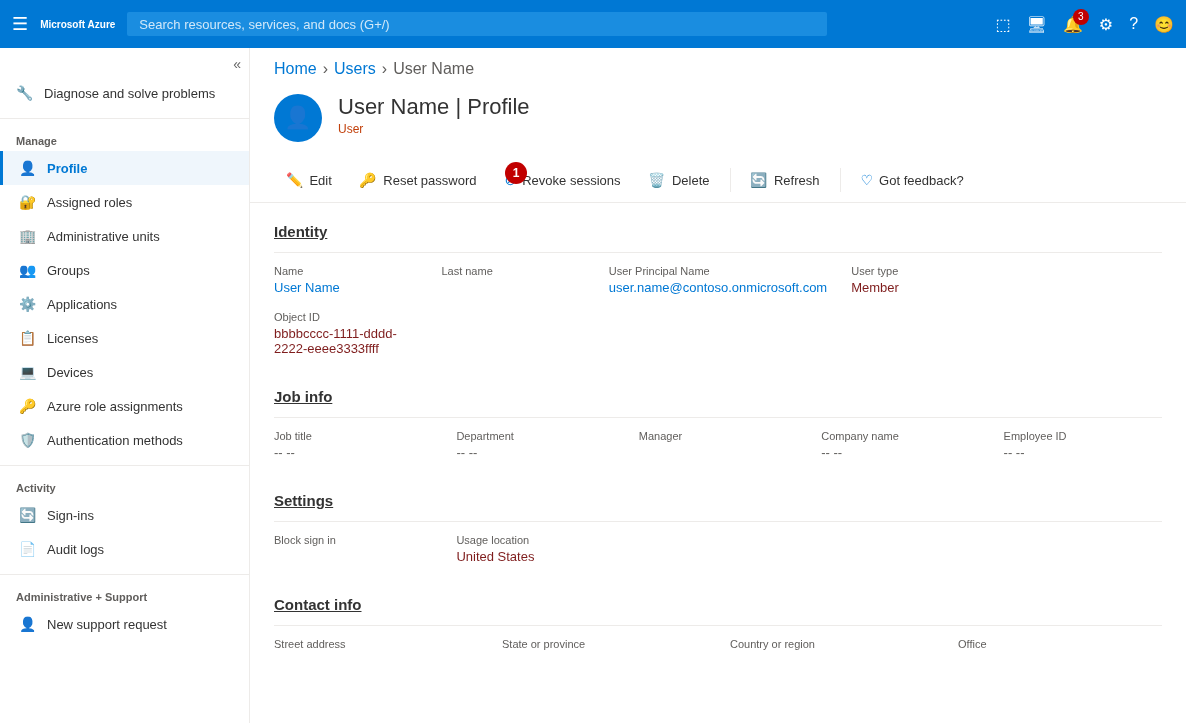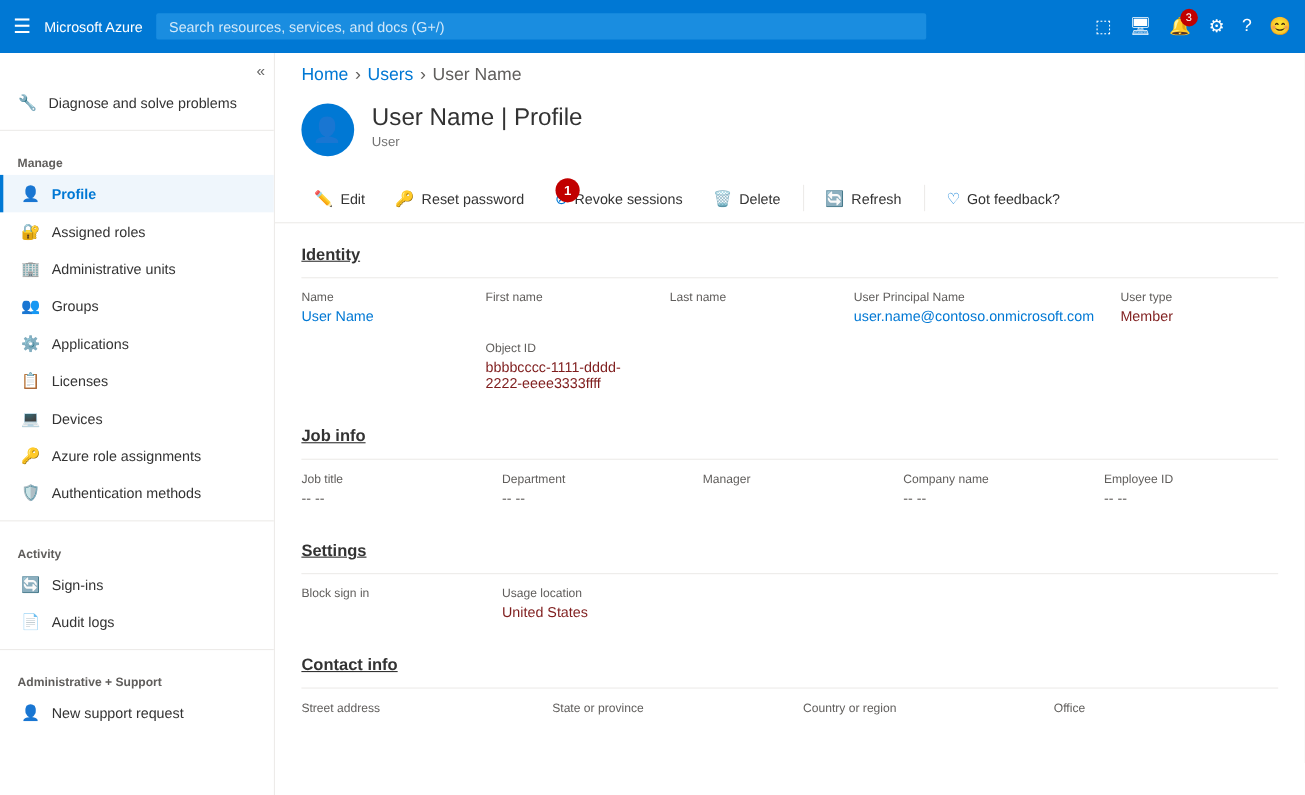--- a/index.html
+++ b/index.html
@@ -12,21 +12,21 @@
       display: flex;
       align-items: center;
       padding: 0 12px;
       gap: 12px;
       color: white;
       position: fixed;
       top: 0; left: 0; right: 0;
       z-index: 100;
     }
     .top-nav .hamburger { cursor: pointer; font-size: 18px; display: flex; align-items: center; }
-    .top-nav .brand { font-size: 13px; font-weight: 400; white-space: nowrap; }
+    .top-nav .brand { font-size: 10px; font-weight: 700; white-space: nowrap; }
     .top-nav .search-bar {
       flex: 1; max-width: 700px;
       background: #1a8de0;
       border: none;
       border-radius: 2px;
       height: 24px;
       color: white;
       padding: 0 12px;
       font-size: 13px;
       outline: none;
@@ -66,21 +66,20 @@
       justify-content: flex-end;
       padding: 8px 8px 4px;
     }
     .sidebar-collapse-btn { cursor: pointer; color: #666; font-size: 14px; }
     .sidebar-section-label {
       font-size: 11px;
       font-weight: 600;
       color: #605e5c;
       padding: 8px 16px 4px;
       text-transform: none;
-      margin-top: 16px;
     }
     .sidebar-item {
       display: flex;
       align-items: center;
       gap: 10px;
       padding: 8px 16px;
       cursor: pointer;
       color: #333;
       font-size: 13px;
       border-left: 3px solid transparent;
@@ -133,21 +132,21 @@
     }
     .user-avatar {
       width: 48px; height: 48px;
       background: #0078d4;
       border-radius: 50%;
       display: flex; align-items: center; justify-content: center;
       color: white;
       font-size: 22px;
       flex-shrink: 0;
     }
-    .page-subtitle { font-size: 12px; color: #737373; margin-top: 2px; }
+    .page-subtitle { font-size: 12px; color: #c2410c; margin-top: 2px; }
 
     
     .toolbar {
       padding: 8px 24px;
       display: flex;
       align-items: center;
       gap: 4px;
       border-bottom: 1px solid #edebe9;
       position: relative;
     }
@@ -366,24 +365,20 @@
     <div class="profile-content">
 
       <div class="section-header">Identity</div>
       <hr class="section-divider">
       <div class="info-grid">
         <div class="info-item">
           <div class="info-label">Name</div>
           <div class="info-value primary">User Name</div>
         </div>
         <div class="info-item">
-          <div class="info-label">First name</div>
-          <div class="info-value"></div>
-        </div>
-        <div class="info-item">
           <div class="info-label">Last name</div>
           <div class="info-value"></div>
         </div>
         <div class="info-item">
           <div class="info-label">User Principal Name</div>
           <div class="info-value primary">user.name@contoso.onmicrosoft.com</div>
         </div>
         <div class="info-item">
           <div class="info-label">User type</div>
           <div class="info-value">Member</div>

